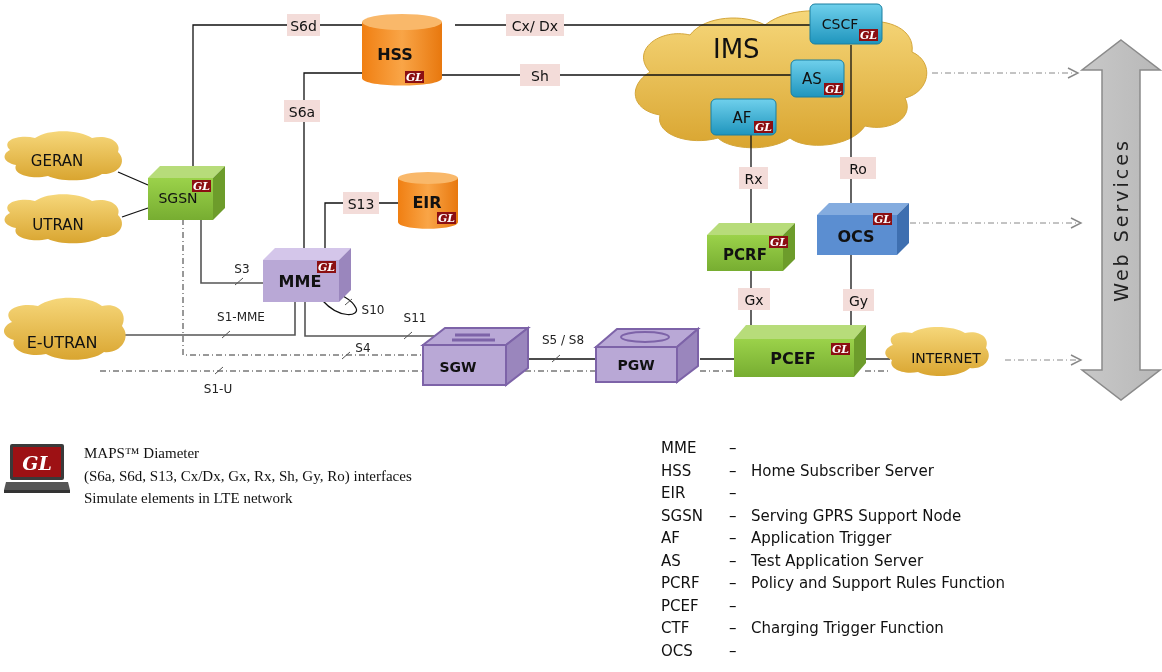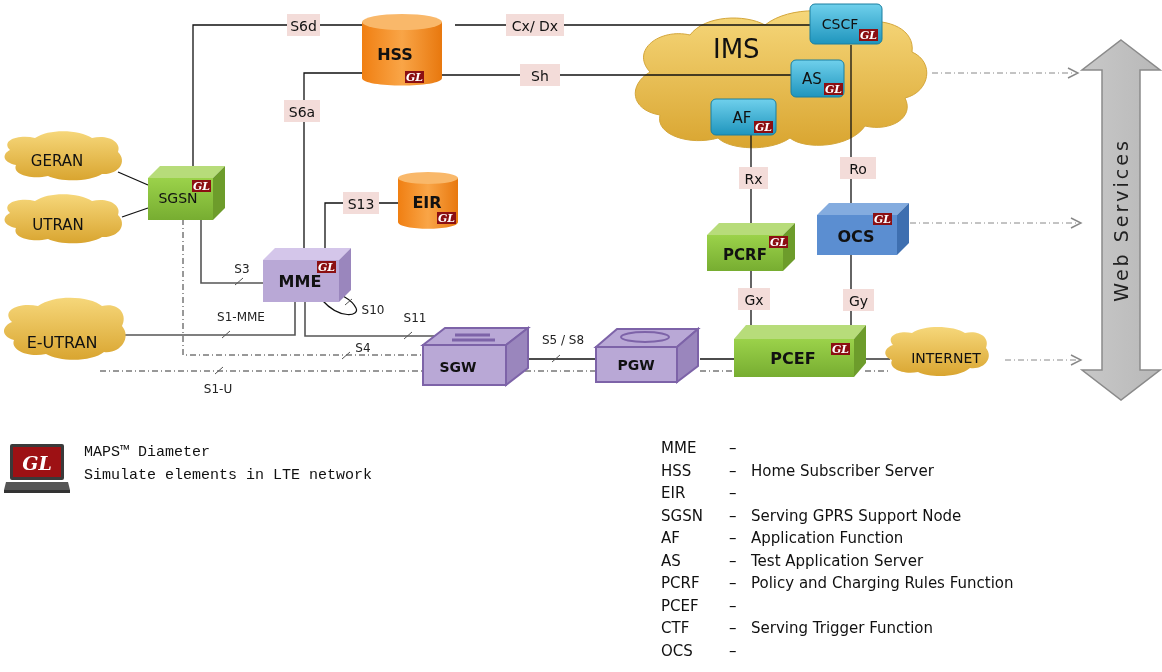--- a/index.html
+++ b/index.html
@@ -7,21 +7,21 @@
   #diagram { position:absolute; left:0; top:0; width:1162px; height:420px; }
   .iflabel-bg { fill:#f3dcd9; }
   .iftext { font-family:"DejaVu Sans", sans-serif; font-size:14px; fill:#111; }
   .thin { font-family:"DejaVu Sans", sans-serif; font-size:12px; fill:#222; }
   .node-text { font-family:"DejaVu Sans", sans-serif; font-weight:bold; fill:#111; }
   .node-text-n { font-family:"DejaVu Sans", sans-serif; fill:#111; }
   .gl-badge { fill:#8b0f12; }
   .gl-text { font-family:"DejaVu Serif", serif; font-style:italic; font-weight:bold; font-size:11px; fill:#ffffff; }
   #product { position:absolute; left:4px; top:442px; width:500px; height:70px; }
   #product .laptop { position:absolute; left:0; top:0; width:66px; height:52px; }
-  #product .lines { position:absolute; left:80px; top:0; font-family:Liberation Mono, monospace; font-size:15px; line-height:22.5px; color:#111; }
+  #product .lines { position:absolute; left:80px; top:0; font-family:Liberation Serif, serif; font-size:15px; line-height:22.5px; color:#111; }
   #legend { position:absolute; left:661px; top:437px; font-family:"DejaVu Sans", sans-serif; font-size:15px; color:#111; }
   #legend .row { height:22.5px; line-height:22.5px; display:flex; white-space:nowrap; }
   #legend .abbr { width:68px; }
   #legend .dash { width:22px; text-align:left; }
 </style>
 </head>
 <body>
 
 <svg id="diagram" width="1162" height="420" viewBox="0 0 1162 420" xmlns="http://www.w3.org/2000/svg">
   <defs>
@@ -272,20 +272,21 @@
 <div id="product">
   <svg class="laptop" viewBox="0 0 66 52">
     <rect x="6" y="2" width="54" height="36" rx="2" fill="#3a3a3a"></rect>
     <rect x="9" y="5" width="48" height="30" fill="#9d1114"></rect>
     <text x="33" y="28" font-family="DejaVu Serif, serif" font-style="italic" font-weight="bold" font-size="19" fill="#fff" text-anchor="middle">GL</text>
     <polygon points="2,40 64,40 66,48 0,48" fill="#555"></polygon>
     <rect x="0" y="48" width="66" height="3" fill="#333"></rect>
   </svg>
   <div class="lines">
     <div>MAPS™ Diameter</div>
+    <div>(S6a, S6d, S13, Cx/Dx, Gx, Rx, Sh, Gy, Ro)  interfaces</div>
     <div>Simulate elements in LTE network</div>
   </div>
 </div>
 
 <div id="legend">
     <div class="row">
       <span class="abbr">MME</span>
       <span class="dash">–</span>
     </div>
     <div class="row">
@@ -298,38 +299,38 @@
       <span class="dash">–</span>
     </div>
     <div class="row">
       <span class="abbr">SGSN</span>
       <span class="dash">–</span>
       <span>Serving GPRS Support Node</span>
     </div>
     <div class="row">
       <span class="abbr">AF</span>
       <span class="dash">–</span>
-      <span>Application Function</span>
+      <span>Application Trigger</span>
     </div>
     <div class="row">
       <span class="abbr">AS</span>
       <span class="dash">–</span>
       <span>Test Application Server</span>
     </div>
     <div class="row">
       <span class="abbr">PCRF</span>
       <span class="dash">–</span>
-      <span>Policy and Charging Rules Function</span>
+      <span>Policy and Support Rules Function</span>
     </div>
     <div class="row">
       <span class="abbr">PCEF</span>
       <span class="dash">–</span>
     </div>
     <div class="row">
       <span class="abbr">CTF</span>
       <span class="dash">–</span>
-      <span>Serving Trigger Function</span>
+      <span>Charging Trigger Function</span>
     </div>
     <div class="row">
       <span class="abbr">OCS</span>
       <span class="dash">–</span>
     </div>
   </div>
 
 </body></html>

